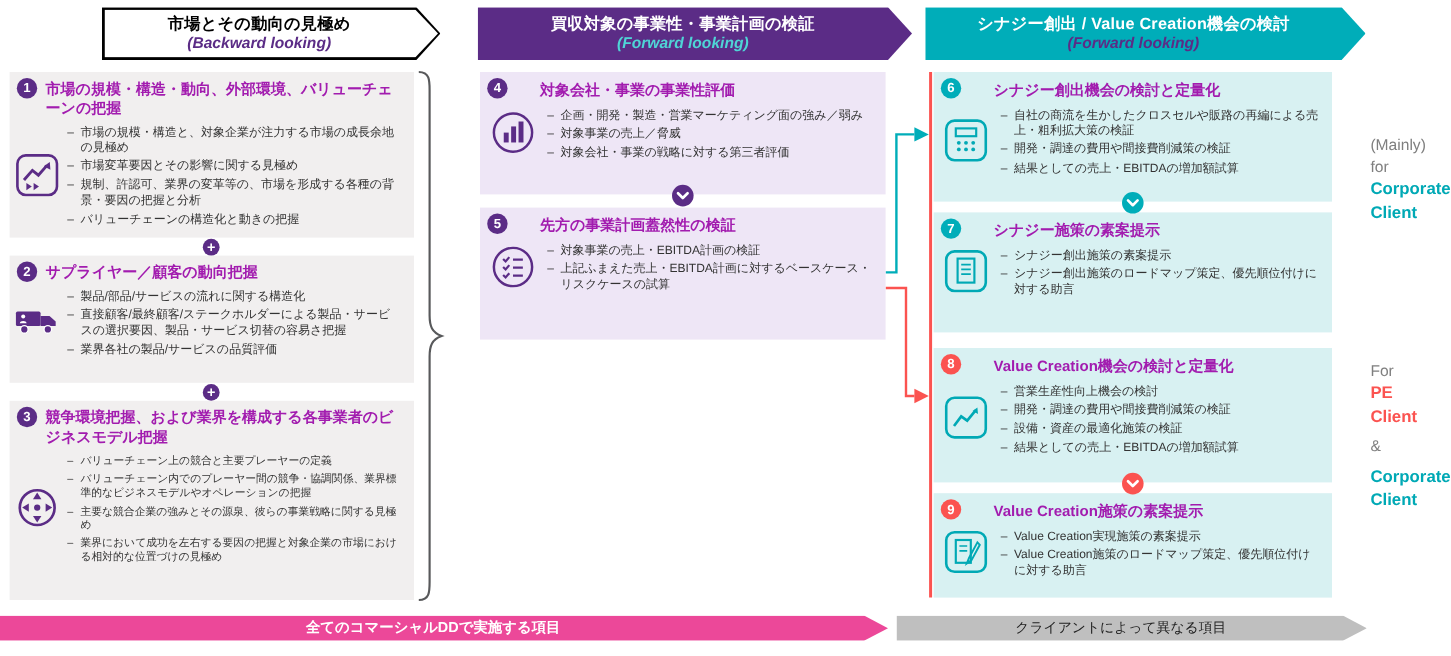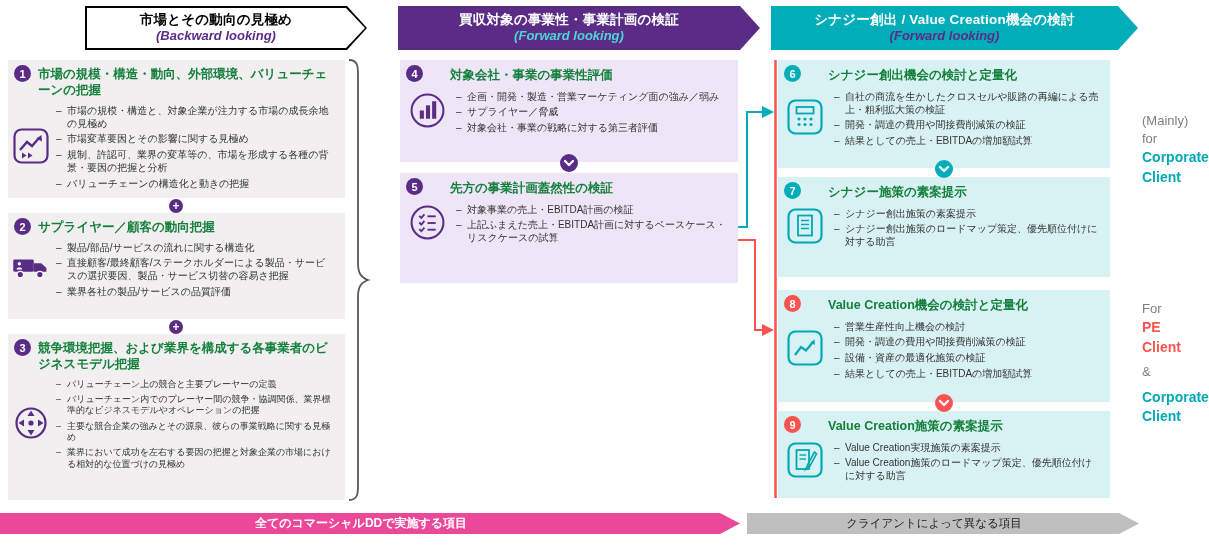--- a/index.html
+++ b/index.html
@@ -22,21 +22,21 @@
   .bgc-purple { background:#5B2C86; } .bgc-teal { background:#00ADB9; }
 
   
   .card { position:absolute; z-index:2; }
   .card-gray  { background:#F1EFEF; }
   .card-purple{ background:#EEE6F6; }
   .card-teal  { background:#D8F1F2; }
   .num-badge { position:absolute; left:6px; top:5px; width:17px; height:17px; border-radius:50%;
     color:#fff; font-size:11px; font-weight:bold; display:flex; align-items:center; justify-content:center; z-index:4; }
   .bg-purple { background:#5B2C86; } .bg-teal { background:#00ADB9; } .bg-coral { background:#FB5350; }
-  .card-title { font-weight:bold; font-size:12.5px; color:#15803d; line-height:1.28; }
+  .card-title { font-weight:bold; font-size:12.5px; color:#a21caf; line-height:1.28; }
   .card-gray  .card-title { margin:6px 10px 3px 30px; }
   .card-purple .card-title, .card-teal .card-title { margin:7px 14px 4px 50px; }
   .card-body { display:flex; align-items:center; }
   .icon-slot { display:flex; align-items:center; justify-content:center; flex:0 0 auto; }
   .card-gray .icon-slot { width:46px; }
   .card-purple .icon-slot, .card-teal .icon-slot { width:54px; }
   .bullets { flex:1; padding-right:10px; }
   .bullet { position:relative; padding-left:13px; font-size:10px; color:#333; line-height:1.32; margin-top:2.5px; }
   .bullet::before { content:"–"; position:absolute; left:2px; top:0; color:#333; }
   .bullets-sm .bullet { font-size:9px; line-height:1.3; margin-top:3.5px; }
@@ -199,21 +199,21 @@
       <div class="icon-slot">
         <svg viewBox="0 0 36 36" width="37" height="37">
           <circle cx="18" cy="18" r="15.5" fill="none" stroke="#5B2C86" stroke-width="2"></circle>
           <rect x="10.5" y="18" width="4" height="8" fill="#5B2C86"></rect>
           <rect x="16.5" y="13" width="4" height="13" fill="#5B2C86"></rect>
           <rect x="22.5" y="9" width="4" height="17" fill="#5B2C86"></rect>
         </svg>
       </div>
       <div class="bullets">
         <div class="bullet">企画・開発・製造・営業マーケティング面の強み／弱み</div>
-        <div class="bullet">サプライヤー／脅威</div>
+        <div class="bullet">対象事業の売上／脅威</div>
         <div class="bullet">対象会社・事業の戦略に対する第三者評価</div>
       </div>
     </div>
   </div>
 
   <div class="chev bg-purple" style="left:560px; top:154px;">
     <svg viewBox="0 0 18 18" width="18" height="18">
         <path d="M5 7 L9 11 L13 7" fill="none" stroke="#fff" stroke-width="2.2" stroke-linecap="round" stroke-linejoin="round"></path>
       </svg>
   </div>

